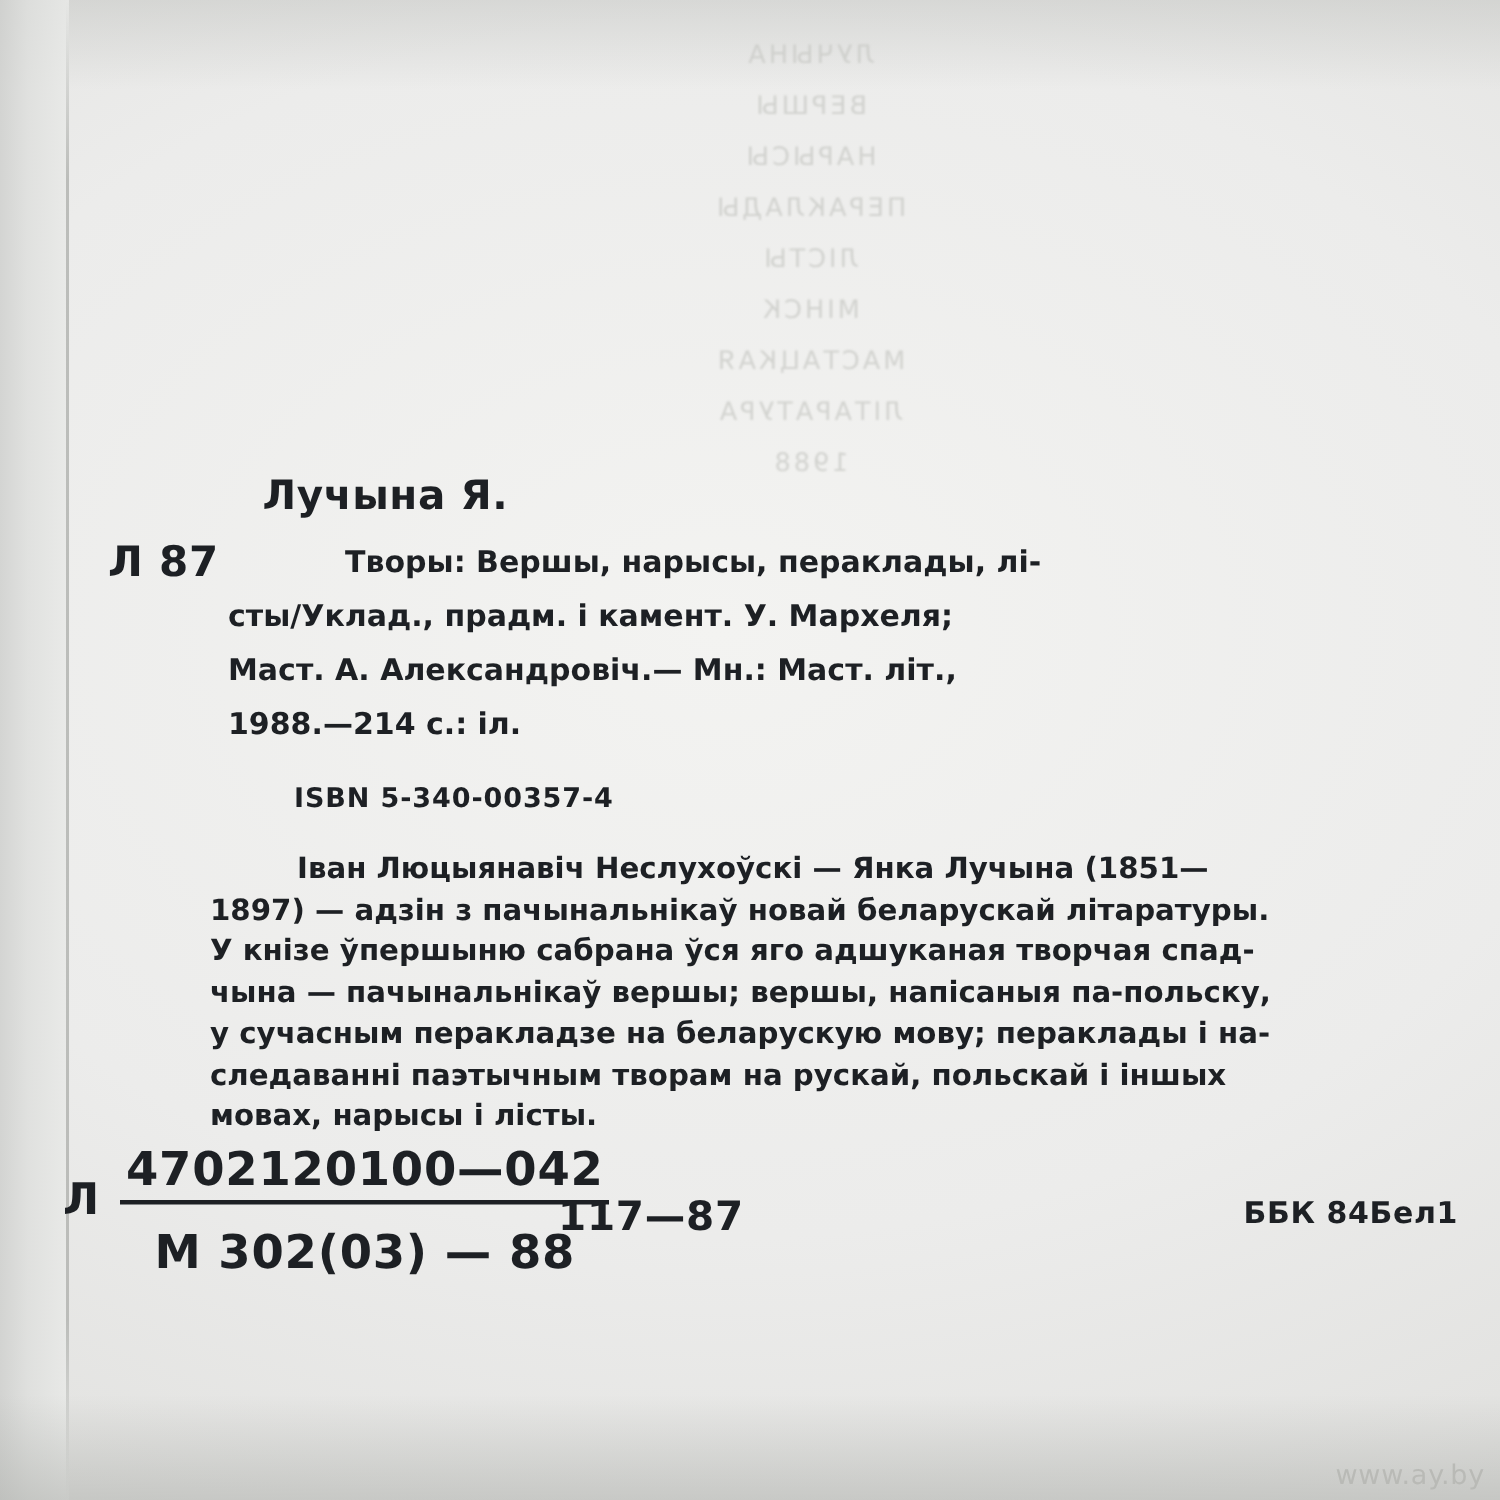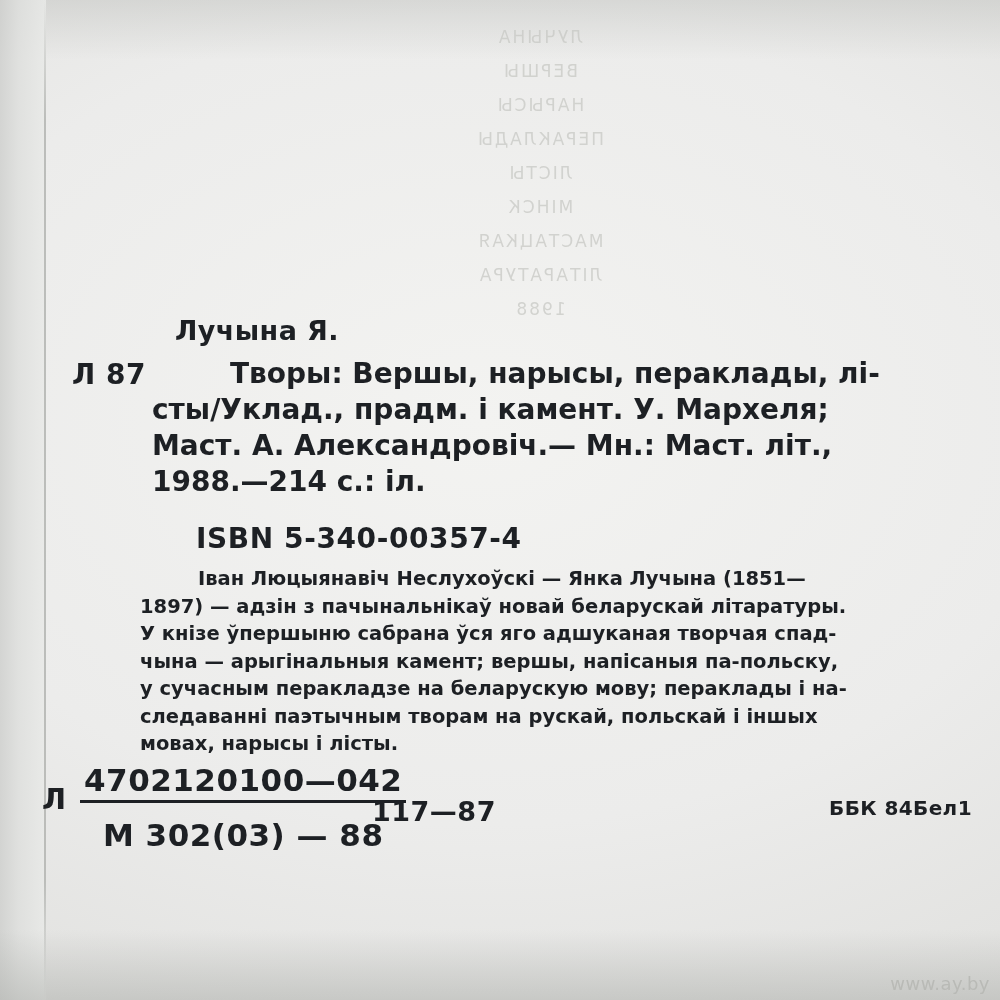--- a/index.html
+++ b/index.html
@@ -104,35 +104,35 @@
     font-size: 28px;
     font-weight: bold;
     letter-spacing: .5px;
   }
 
   .title-block {
     position: absolute;
     left: 152px;
     top: 356px;
     width: 790px;
-    font-size: 28px;
+    font-size: 20px;
     font-weight: bold;
     line-height: 36px;
   }
   .title-block .l {
     display: block;
     white-space: nowrap;
   }
   .title-block .l.indent1 { text-indent: 78px; }
 
   .isbn {
     position: absolute;
     left: 196px;
     top: 522px;
-    font-size: 28px;
+    font-size: 18px;
     font-weight: bold;
     letter-spacing: .6px;
   }
 
   .annotation {
     position: absolute;
     left: 140px;
     top: 565px;
     width: 810px;
     font-size: 19.5px;
@@ -247,21 +247,21 @@
       <span class="l">Маст.  А. Александровіч.— Мн.:  Маст. літ.,</span>
       <span class="l">1988.—214 с.: іл.</span>
     </div>
 
     <div class="isbn">ISBN 5-340-00357-4</div>
 
     <div class="annotation">
       <div class="ln first">Іван  Люцыянавіч  Неслухоўскі — Янка  Лучына  (1851—</div>
       <div class="ln">1897) — адзін з пачынальнікаў новай беларускай літаратуры.</div>
       <div class="ln">У кнізе ўпершыню сабрана ўся яго адшуканая творчая спад-</div>
-      <div class="ln">чына — арыгінальныя камент;  вершы,  напісаныя па-польску,</div>
+      <div class="ln">чына — пачынальнікаў вершы;  вершы,  напісаныя па-польску,</div>
       <div class="ln">у сучасным перакладзе на беларускую мову; пераклады і на-</div>
       <div class="ln">следаванні паэтычным творам на рускай, польскай і іншых</div>
       <div class="ln last">мовах, нарысы і лісты.</div>
     </div>
 
     <div class="footer">
       <div class="big-l">Л</div>
       <div class="fraction">
         <div class="num">4702120100—042</div>
         <div class="rule"></div>

